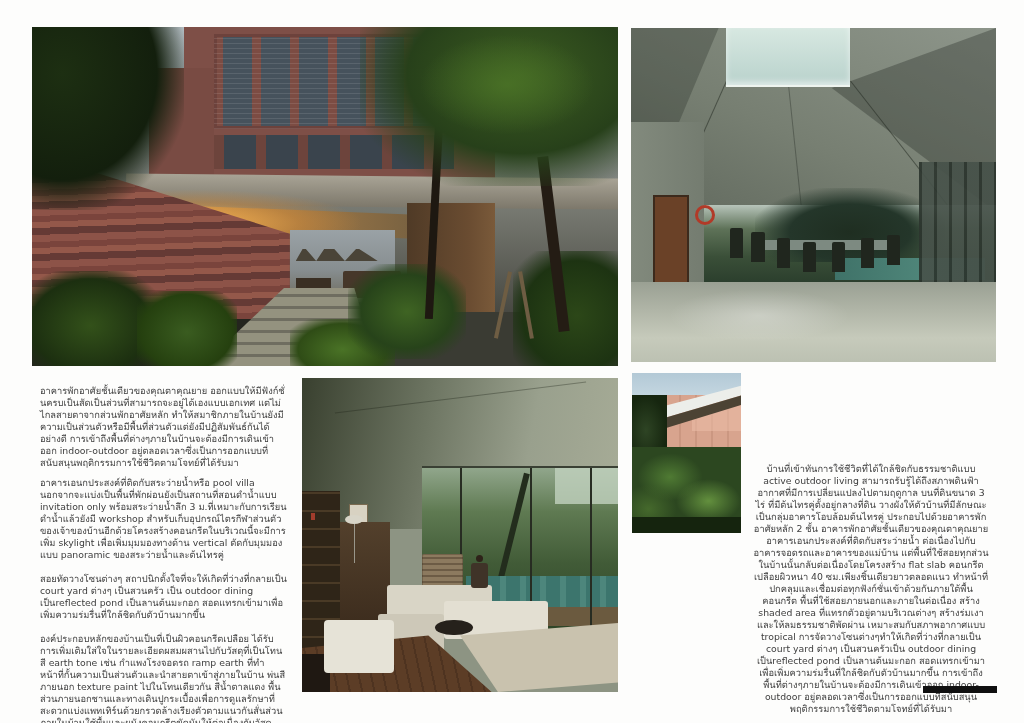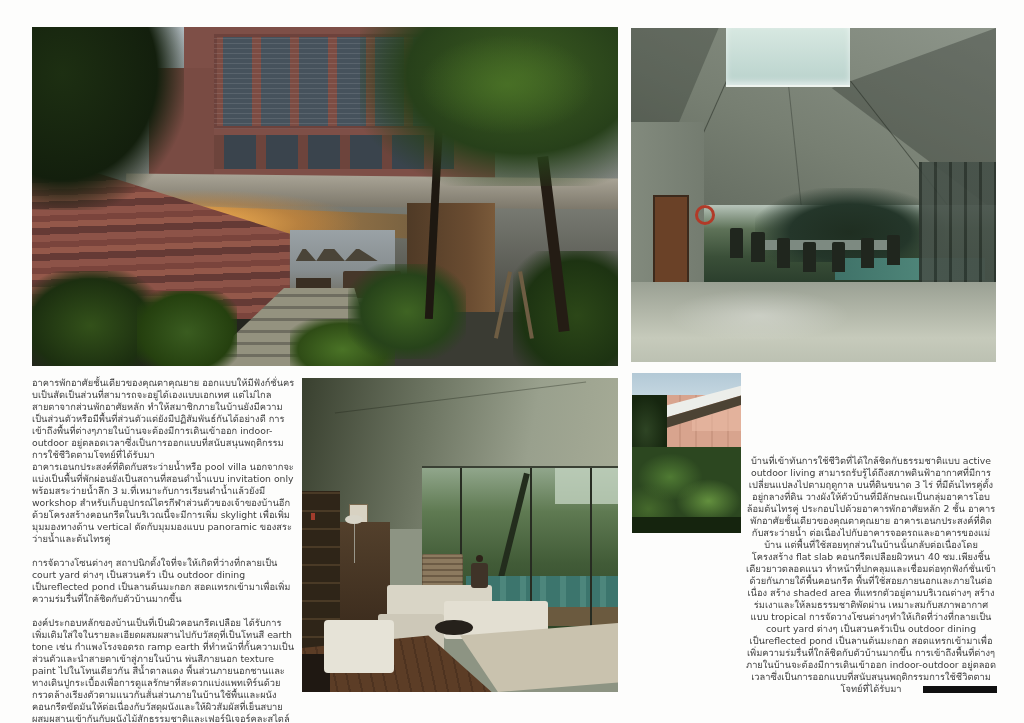--- a/index.html
+++ b/index.html
@@ -4,21 +4,21 @@
 <style>
   html,body{margin:0;padding:0;background:#e8e8e8;}
   #page{
     position:relative;width:1024px;height:723px;background:#fdfdfc;
     font-family:"DejaVu Sans","Liberation Sans",sans-serif;overflow:hidden;
     margin:0 auto;
   }
   .photo{position:absolute;overflow:hidden;background:#222;}
   .ly{position:absolute;}
   .textcol{position:absolute;color:#3d3d3d;font-size:9.3px;line-height:12px;text-align:left;}
-  .textcol p{margin:0;}
+  .textcol p{margin:8px;}
   .textcol p.gap{margin-top:12px;}
   
   #p1{left:32px;top:27px;width:586px;height:339px;}
   .p1-sky{inset:0;background:linear-gradient(180deg,#b9c3c9 0%,#9aa2a6 22%,#75776f 55%,#30302a 100%);}
   .p1-facade{left:26%;top:0;width:53%;height:45%;background:#7e4f47;}
   .p1-win-up{left:31%;top:2%;width:41%;height:28%;
     background:repeating-linear-gradient(90deg,#7c4c43 0 9px,#46525c 9px 38px);
     box-shadow:inset 0 0 0 3px #6d423c;}
   .p1-louver{left:31%;top:2%;width:41%;height:28%;
     background:repeating-linear-gradient(0deg,rgba(255,255,255,.10) 0 1px,transparent 1px 5px);}
@@ -259,21 +259,21 @@
     <div class="ly p4-bush"></div>
     <div class="ly p4-leaf1"></div>
     <div class="ly p4-leaf2"></div>
     <div class="ly p4-leaf3"></div>
     <div class="ly p4-dark"></div>
   </figure>
 
   <div class="textcol" id="leftcol">
     <p>อาคารพักอาศัยชั้นเดียวของคุณตาคุณยาย ออกแบบให้มีฟังก์ชั่นครบเป็นสัดเป็นส่วนที่สามารถจะอยู่ได้เองแบบเอกเทศ แต่ไม่ไกลสายตาจากส่วนพักอาศัยหลัก ทำให้สมาชิกภายในบ้านยังมีความเป็นส่วนตัวหรือมีพื้นที่ส่วนตัวแต่ยังมีปฏิสัมพันธ์กันได้อย่างดี การเข้าถึงพื้นที่ต่างๆภายในบ้านจะต้องมีการเดินเข้าออก indoor-outdoor อยู่ตลอดเวลาซึ่งเป็นการออกแบบที่สนับสนุนพฤติกรรมการใช้ชีวิตตามโจทย์ที่ได้รับมา</p>
     <p>อาคารเอนกประสงค์ที่ติดกับสระว่ายน้ำหรือ pool villa นอกจากจะแบ่งเป็นพื้นที่พักผ่อนยังเป็นสถานที่สอนดำน้ำแบบ invitation only พร้อมสระว่ายน้ำลึก 3 ม.ที่เหมาะกับการเรียนดำน้ำแล้วยังมี workshop สำหรับเก็บอุปกรณ์ไตรกีฬาส่วนตัวของเจ้าของบ้านอีกด้วยโครงสร้างคอนกรีตในบริเวณนี้จะมีการเพิ่ม skylight เพื่อเพิ่มมุมมองทางด้าน vertical ตัดกับมุมมองแบบ panoramic ของสระว่ายน้ำและต้นไทรคู่</p>
-    <p class="gap">การจัดวางโซนต่างๆ สถาปนิกตั้งใจที่จะให้เกิดที่ว่างที่กลายเป็น court yard ต่างๆ เป็นสวนครัว เป็น outdoor dining เป็นreflected pond เป็นลานต้นมะกอก สอดแทรกเข้ามาเพื่อเพิ่มความร่มรื่นที่ใกล้ชิดกับตัวบ้านมากขึ้น</p>
+    <p class="gap">สอยทัดวางโซนต่างๆ สถาปนิกตั้งใจที่จะให้เกิดที่ว่างที่กลายเป็น court yard ต่างๆ เป็นสวนครัว เป็น outdoor dining เป็นreflected pond เป็นลานต้นมะกอก สอดแทรกเข้ามาเพื่อเพิ่มความร่มรื่นที่ใกล้ชิดกับตัวบ้านมากขึ้น</p>
     <p class="gap">องค์ประกอบหลักของบ้านเป็นที่เป็นผิวคอนกรีตเปลือย ได้รับการเพิ่มเติมใส่ใจในรายละเอียดผสมผสานไปกับวัสดุที่เป็นโทนสี earth tone เช่น กำแพงโรงจอดรถ ramp earth ที่ทำหน้าที่กั้นความเป็นส่วนตัวและนำสายตาเข้าสู่ภายในบ้าน พ่นสีภายนอก texture paint ไปในโทนเดียวกัน สีน้ำตาลแดง พื้นส่วนภายนอกชานและทางเดินปูกระเบื้องเพื่อการดูแลรักษาที่สะดวกแบ่งแพทเทิร์นด้วยกรวดล้างเรียงตัวตามแนวกันสั่นส่วนภายในบ้านใช้พื้นและผนังคอนกรีตขัดมันให้ต่อเนื่องกับวัสดุผนังและให้ผิวสัมผัสที่เย็นสบายผสมผสานเข้ากันกับผนังไม้สักธรรมชาติและเฟอร์นิเจอร์คละสไตล์</p>
   </div>
 
   <div class="textcol" id="rightcol">
     <p>บ้านที่เข้าทันการใช้ชีวิตที่ได้ใกล้ชิดกับธรรมชาติแบบ active outdoor living สามารถรับรู้ได้ถึงสภาพดินฟ้าอากาศที่มีการเปลี่ยนแปลงไปตามฤดูกาล บนที่ดินขนาด 3 ไร่ ที่มีต้นไทรคู่ตั้งอยู่กลางที่ดิน วางผังให้ตัวบ้านที่มีลักษณะเป็นกลุ่มอาคารโอบล้อมต้นไทรคู่ ประกอบไปด้วยอาคารพักอาศัยหลัก 2 ชั้น อาคารพักอาศัยชั้นเดียวของคุณตาคุณยาย อาคารเอนกประสงค์ที่ติดกับสระว่ายน้ำ ต่อเนื่องไปกับอาคารจอดรถและอาคารของแม่บ้าน แต่พื้นที่ใช้สอยทุกส่วนในบ้านนั้นกลับต่อเนื่องโดยโครงสร้าง flat slab คอนกรีตเปลือยผิวหนา 40 ซม.เพียงชิ้นเดียวยาวตลอดแนว ทำหน้าที่ปกคลุมและเชื่อมต่อทุกฟังก์ชั่นเข้าด้วยกันภายใต้พื้นคอนกรีต พื้นที่ใช้สอยภายนอกและภายในต่อเนื่อง สร้าง shaded area ที่แทรกตัวอยู่ตามบริเวณต่างๆ สร้างร่มเงาและให้ลมธรรมชาติพัดผ่าน เหมาะสมกับสภาพอากาศแบบ tropical การจัดวางโซนต่างๆทำให้เกิดที่ว่างที่กลายเป็น court yard ต่างๆ เป็นสวนครัวเป็น outdoor dining เป็นreflected pond เป็นลานต้นมะกอก สอดแทรกเข้ามาเพื่อเพิ่มความร่มรื่นที่ใกล้ชิดกับตัวบ้านมากขึ้น การเข้าถึงพื้นที่ต่างๆภายในบ้านจะต้องมีการเดินเข้าออก indoor-outdoor อยู่ตลอดเวลาซึ่งเป็นการออกแบบที่สนับสนุนพฤติกรรมการใช้ชีวิตตามโจทย์ที่ได้รับมา</p>
   </div>
 
   <div id="pagebar"></div>
 
 </div>

